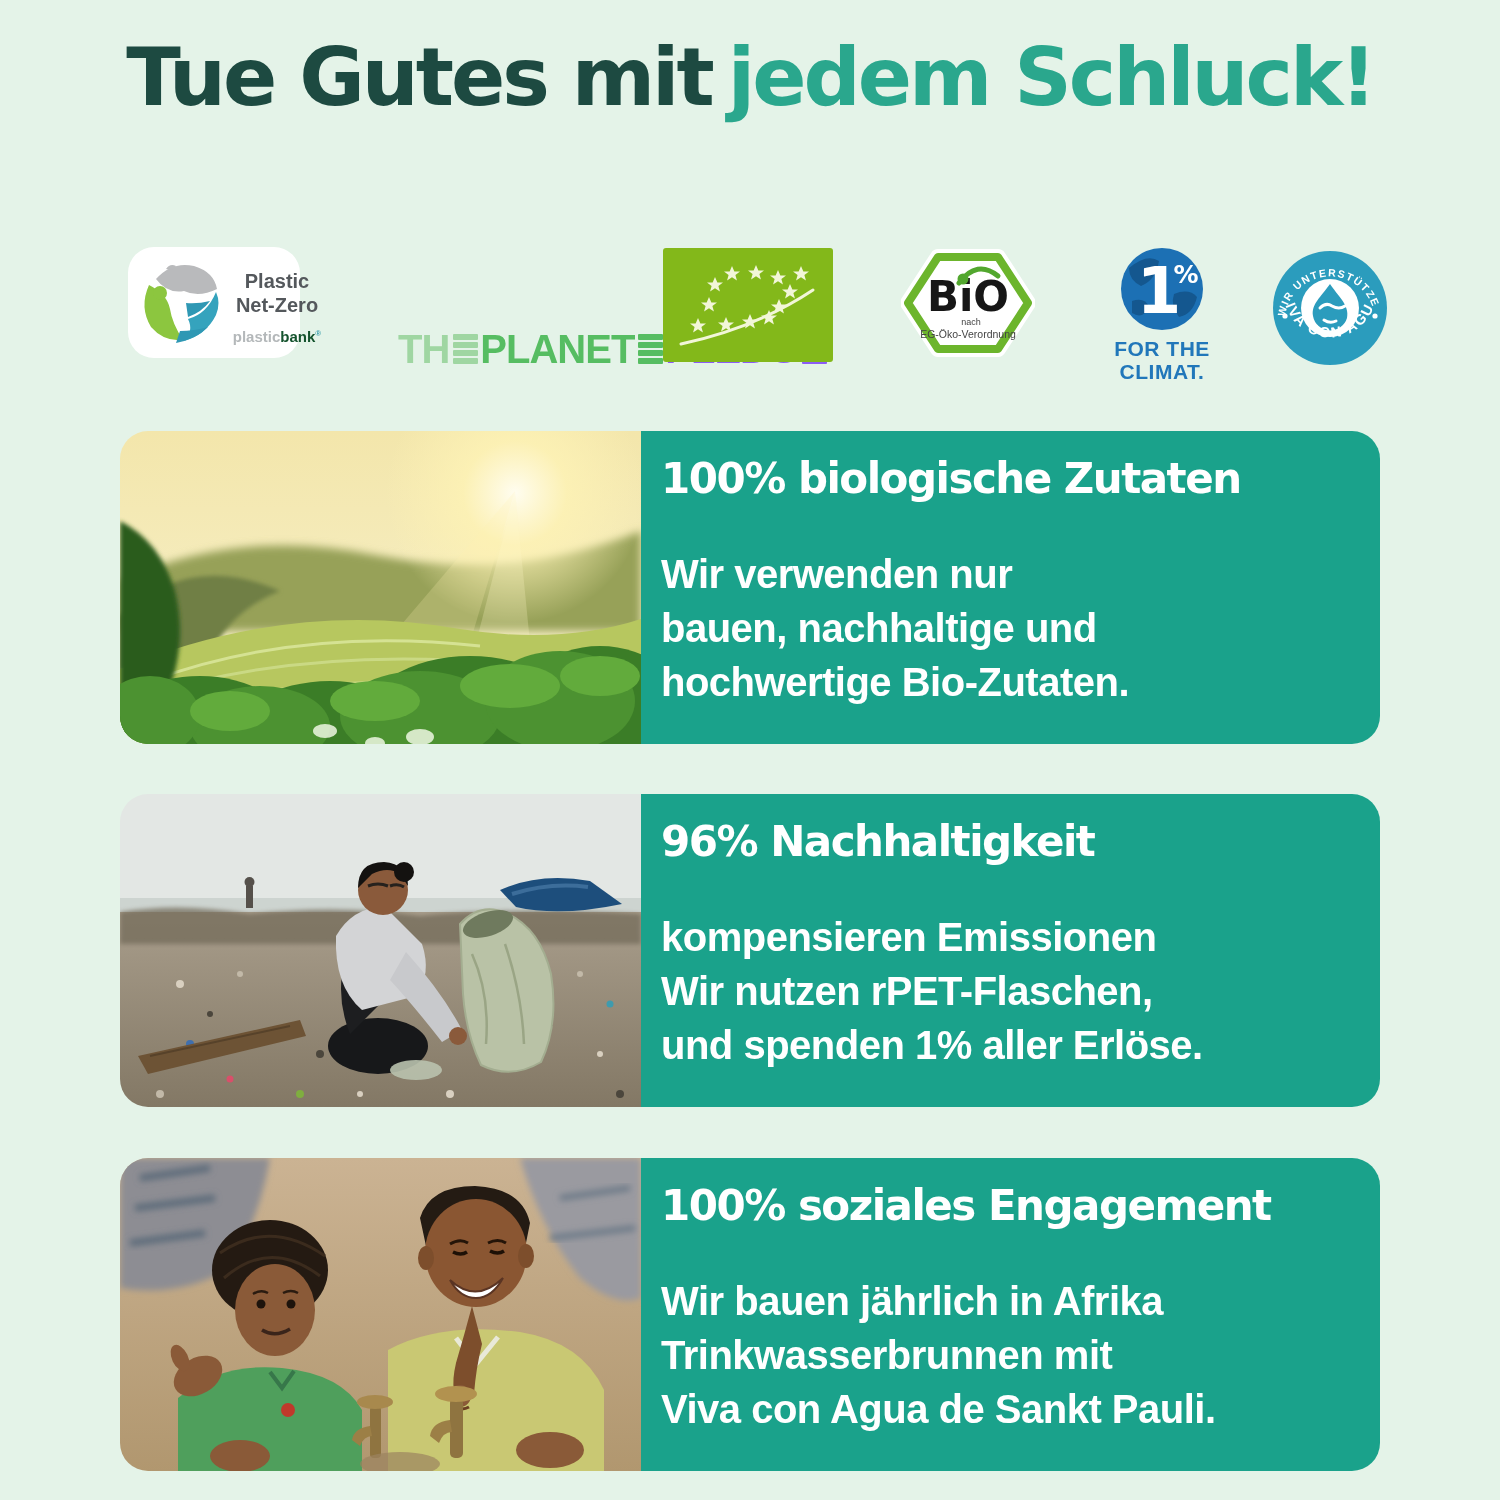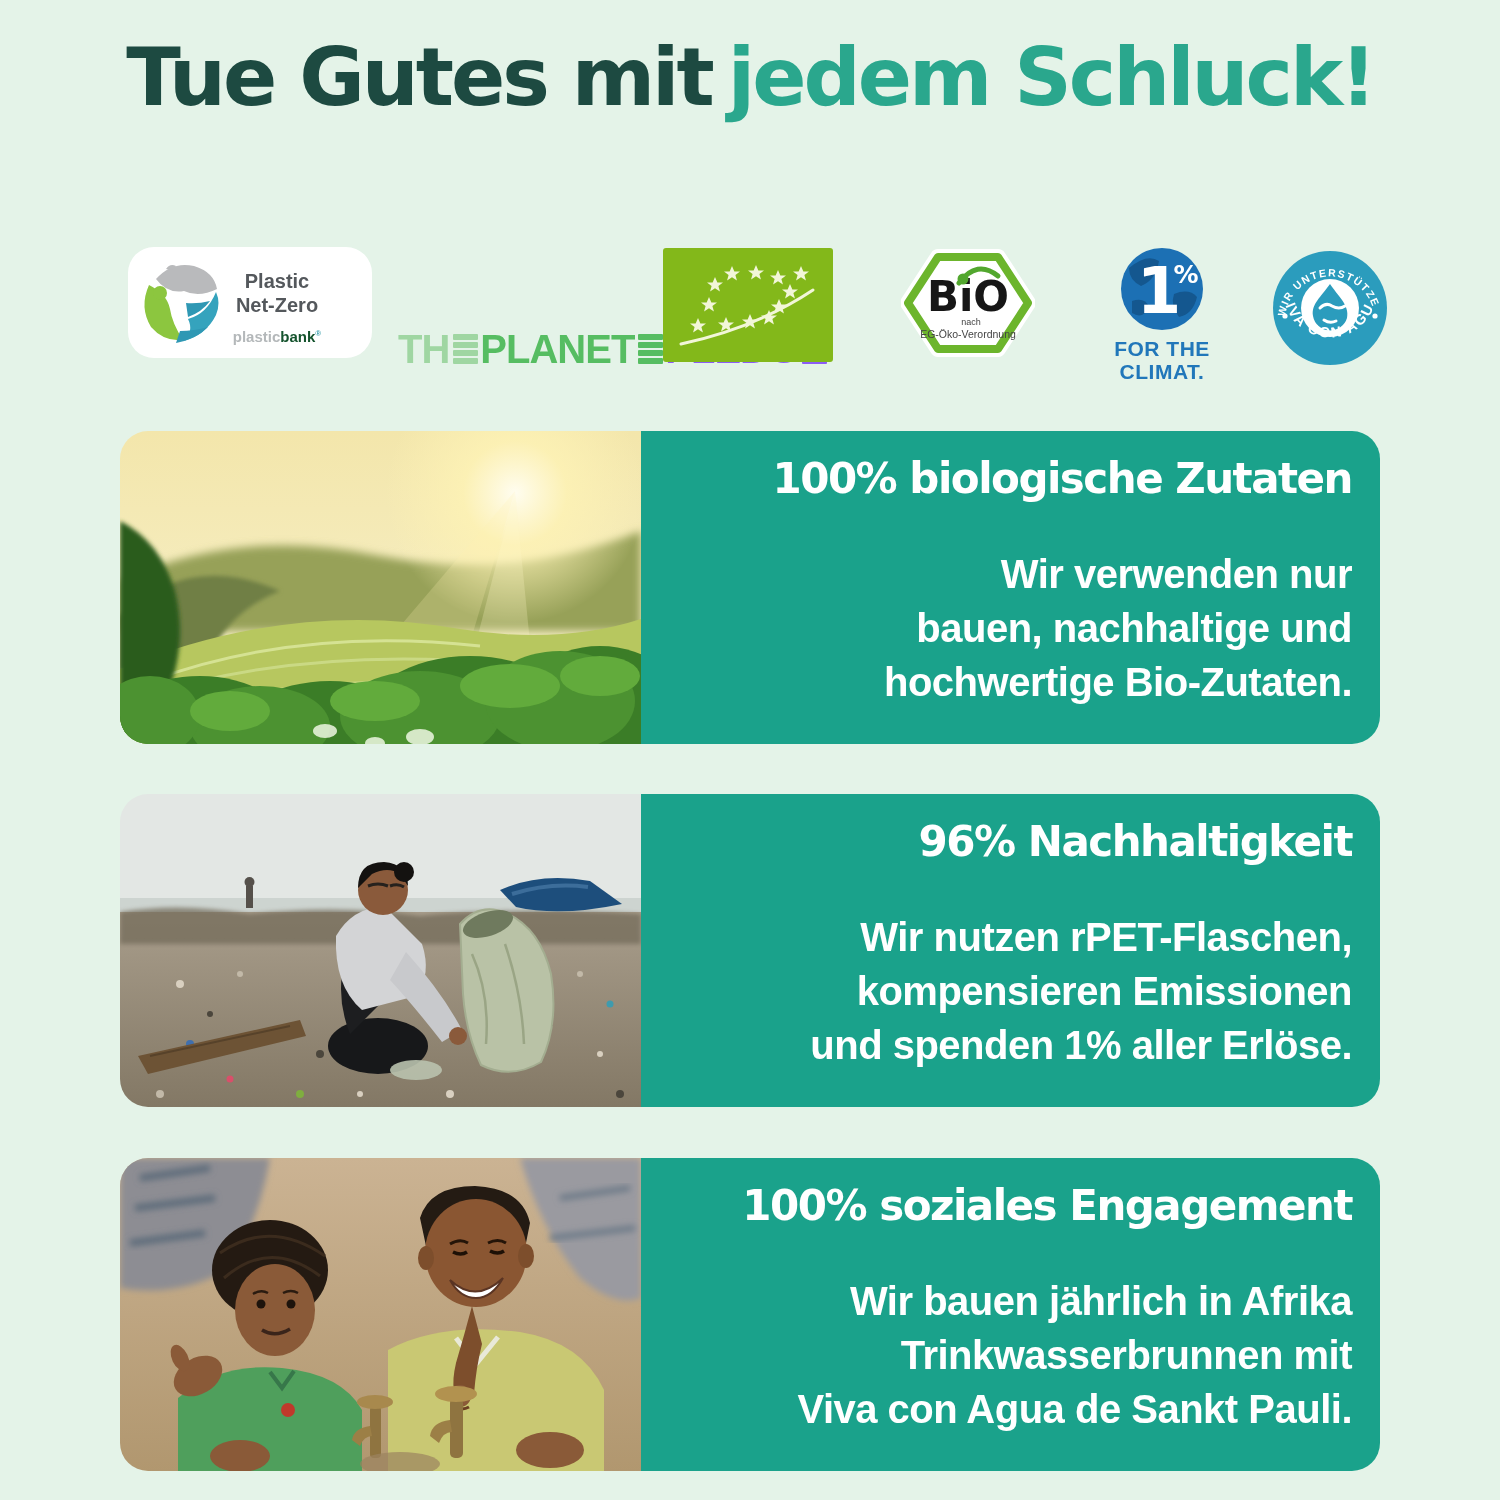--- a/index.html
+++ b/index.html
@@ -13,21 +13,21 @@
     position:absolute;top:34px;left:0;width:100%;text-align:center;
     font-family:"DejaVu Sans", sans-serif;font-weight:800;
     font-size:80px;letter-spacing:-3px;white-space:nowrap;line-height:1.1;
   }
   .headline .h-dark{color:#1d4a41;margin-right:16px;}
   .headline .h-teal{color:#2aa78d;}
 
   
   .logo{position:absolute;}
   
-  .logo-plasticbank{left:128px;top:247px;width:244px;height:111px;background:#ffffff;border-radius:26px;}
+  .logo-plasticbank{left:128px;top:247px;width:172px;height:111px;background:#ffffff;border-radius:26px;}
   .pb-icon{position:absolute;left:8px;top:10px;width:90px;height:90px;}
   .pb-title{position:absolute;left:102px;top:22px;width:94px;text-align:center;
     font-size:20px;font-weight:bold;color:#54585c;line-height:1.2;}
   .pb-brand{position:absolute;left:102px;top:81px;width:94px;text-align:center;font-size:15px;font-weight:bold;}
   .pb-brand .b-gray{color:#b4b8ba;}
   .pb-brand .b-teal{color:#14532d;}
   .pb-brand sup{font-size:8px;color:#3b9fad;}
   
   .logo-pledge{left:398px;top:246px;width:206px;height:122px;display:flex;flex-direction:row;align-items:flex-end;gap:2px;}
   .pledge-row{display:flex;align-items:center;gap:4px;
@@ -49,21 +49,21 @@
   
   .logo-viva{left:1272px;top:250px;width:116px;height:116px;}
 
   
   .card{position:absolute;left:120px;width:1260px;height:313px;border-radius:28px;overflow:hidden;display:flex;}
   .card1{top:431px;}
   .card2{top:794px;}
   .card3{top:1158px;}
   .card-photo{width:521px;height:100%;flex:none;position:relative;}
   .card-photo svg{display:block;width:100%;height:100%;}
-  .card-panel{flex:1;background:#1aa28b;color:#ffffff;padding:24px 28px 0 45px;text-align:right;}
+  .card-panel{flex:1;background:#1aa28b;color:#ffffff;padding:24px 28px 0 20px;}
   .card-title{margin:0;font-family:"DejaVu Sans",sans-serif;font-weight:800;
     font-size:42px;letter-spacing:-1.5px;line-height:1.15;}
   .card-body{margin-top:44px;font-weight:bold;font-size:40px;line-height:54px;letter-spacing:-0.5px;}
 </style>
 </head>
 <body>
 
 <div class="canvas">
 
   <div class="headline">
@@ -320,22 +320,22 @@
         <path d="M238,94 Q238,68 264,68 Q288,70 288,92 L280,80 Q268,72 252,80 Z" fill="#141210"></path>
         <circle cx="284" cy="78" r="10" fill="#141210"></circle>
         <path d="M248,92 Q258,88 268,92 M270,92 Q278,89 284,93" stroke="#26211d" stroke-width="3" fill="none"></path>
         <circle cx="338" cy="242" r="9" fill="#8a5a3b"></circle>
         <ellipse cx="296" cy="276" rx="26" ry="10" fill="#b9c2ae" opacity="0.9"></ellipse>
       </svg>
     </div>
     <div class="card-panel">
       <h2 class="card-title">96% Nachhaltigkeit</h2>
       <div class="card-body">
+        <div>kompensieren Emissionen</div>
         <div>Wir nutzen rPET-Flaschen,</div>
-        <div>kompensieren Emissionen</div>
         <div>und spenden 1% aller Erlöse.</div>
       </div>
     </div>
   </div>
 
   <div class="card card3">
     <div class="card-photo">
       <svg viewBox="0 0 521 313" preserveAspectRatio="none">
         <defs>
           <linearGradient id="bg3" x1="0" y1="0" x2="0" y2="1">

